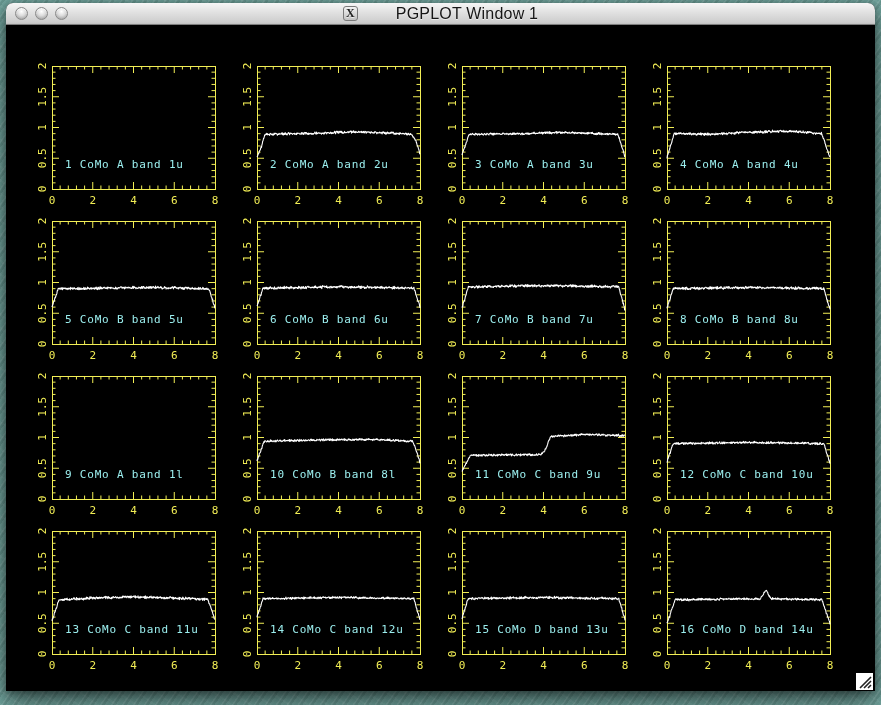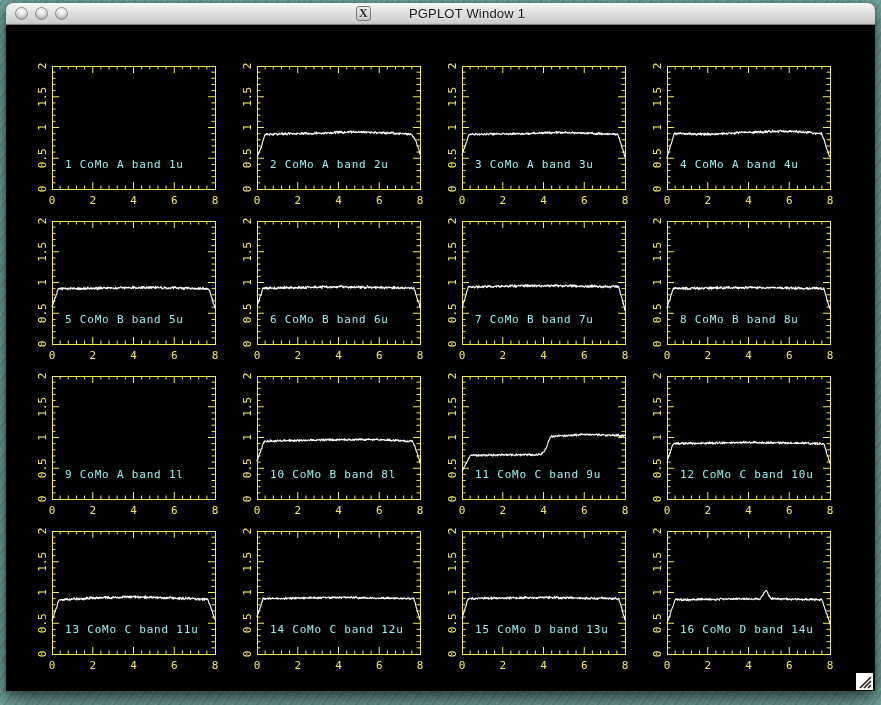--- a/index.html
+++ b/index.html
@@ -38,21 +38,21 @@
   }
   .x11-icon {
     width:15px; height:15px; border-radius:3px;
     background:linear-gradient(#f2f2f2, #c2c2c2);
     border:1px solid #7a7a7a;
     color:#222; font-family:"Liberation Serif", serif; font-weight:bold;
     font-size:12px; line-height:13px; text-align:center;
     text-shadow:0 1px 0 rgba(255,255,255,0.6);
   }
   .title-text {
-    font-size:13px; color:#161616; letter-spacing:0.2px;
+    font-size:16px; color:#161616; letter-spacing:0.2px;
     text-shadow:0 1px 0 rgba(255,255,255,0.55);
     margin-left:32px;
   }
   .canvas {
     position:absolute; left:1px; right:1px; top:23px; bottom:0;
     background:#000; overflow:hidden;
   }
   svg text { font-family:"DejaVu Sans Mono", monospace; }
   .resize-grip {
     position:absolute; right:1px; bottom:1px; width:17px; height:17px;

